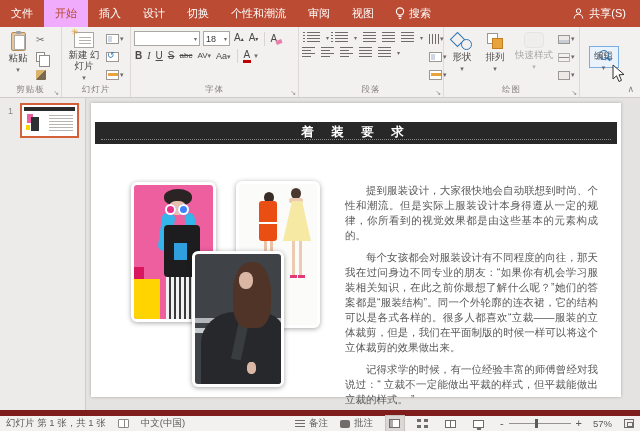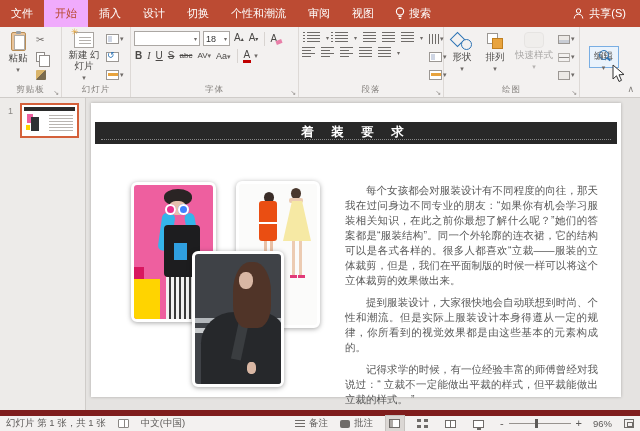--- a/index.html
+++ b/index.html
@@ -444,22 +444,22 @@
           <div class="pd-stripe1"></div>
           <div class="pd-stripe2"></div>
           <div class="pd-coat"></div>
           <div class="pd-lapel"></div>
           <div class="pd-hair"></div>
           <div class="pd-face"></div>
           <div class="pd-hand"></div>
         </div>
 
         <div class="slide-text">
+          <p>提到服装设计，大家很快地会自动联想到时尚、个性和潮流。但是实际上服装设计本身得遵从一定的规律，你所看到的视觉效果都是由这些基本的元素构成的。</p>
           <p>每个女孩都会对服装设计有不同程度的向往，那天我在过问身边不同专业的朋友：“如果你有机会学习服装相关知识，在此之前你最想了解什么呢？”她们的答案都是“服装结构”。同一个外轮廓的连衣裙，它的结构可以是各式各样的。很多人都喜欢“立裁——服装的立体裁剪，但是，我们在平面制版的时候一样可以将这个立体裁剪的效果做出来。</p>
-          <p>提到服装设计，大家很快地会自动联想到时尚、个性和潮流。但是实际上服装设计本身得遵从一定的规律，你所看到的视觉效果都是由这些基本的元素构成的。</p>
           <p>记得求学的时候，有一位经验丰富的师傅曾经对我说过：“ 立裁不一定能做出平裁的样式，但平裁能做出立裁的样式。 ”</p>
         </div>
 
       </div>
     </div>
   </div>
 
   <div class="statusbar">
     <span class="sb-item">幻灯片 第 1 张，共 1 张</span>
     <span class="sb-item">
@@ -489,21 +489,21 @@
           <span class="vi-show"></span>
         </span>
     </span>
     <span class="zoomctrl">
       <span class="zoom-sign">-</span>
       <span class="zoom-track">
           <span class="zoom-thumb"></span>
         </span>
       <span class="zoom-sign">+</span>
     </span>
-    <span class="sb-item">96%</span>
+    <span class="sb-item">57%</span>
     <span class="sb-item">
         <span class="fit-icon"></span>
       </span>
   </div>
 
   <svg class="cursor" width="13" height="19" viewBox="0 0 13 19">
     <path d="M1 1 L1 15 L4.5 11.8 L7 17.5 L9.5 16.3 L7 10.8 L12 10.5 Z" fill="#fff" stroke="#333" stroke-width="1"></path>
   </svg>
 
 </div>

